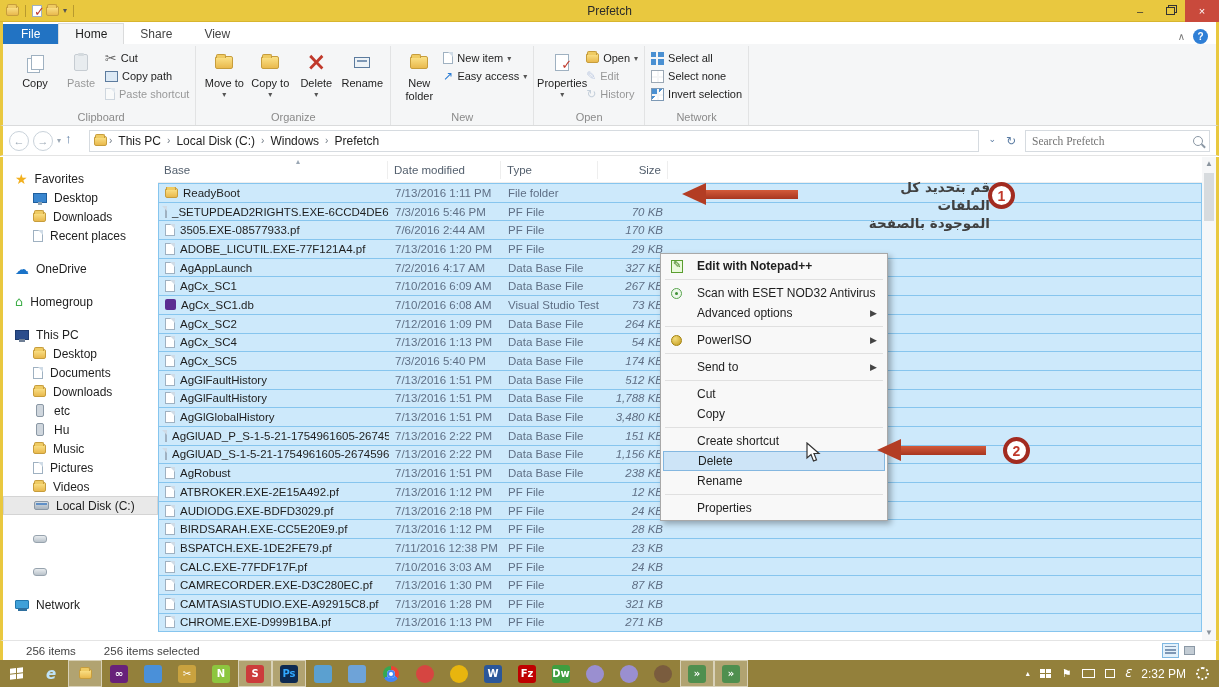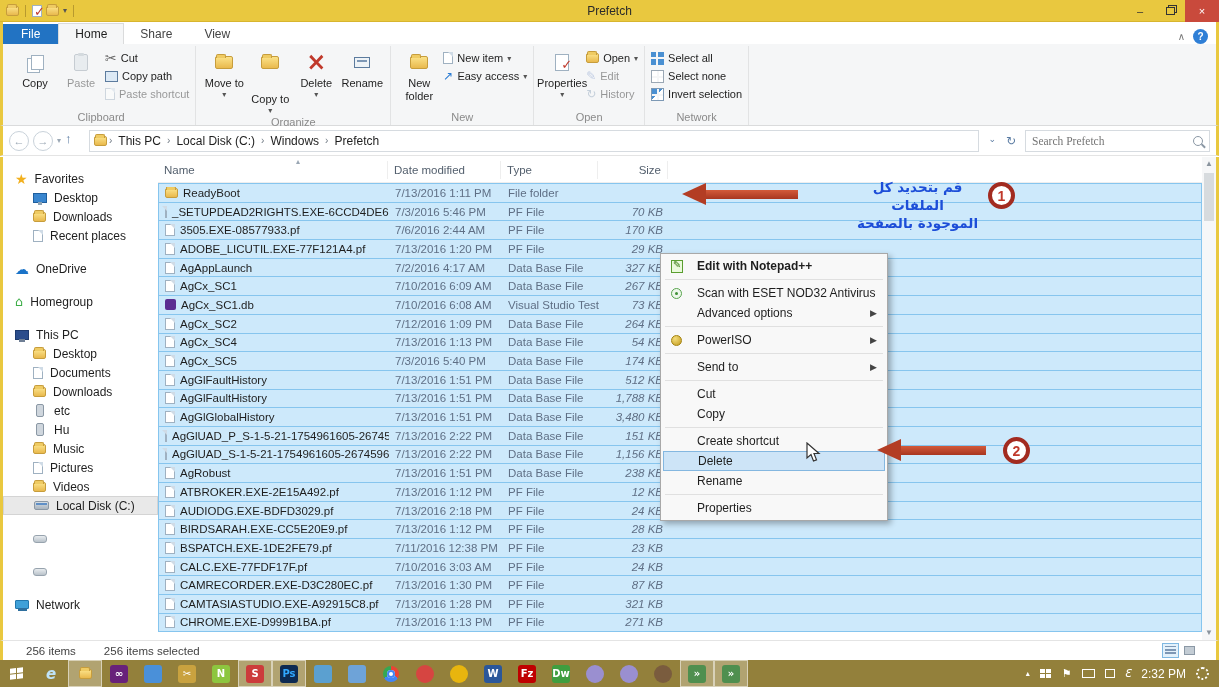--- a/index.html
+++ b/index.html
@@ -142,21 +142,21 @@
   .mi.hot { background:#cde4f7; border:1px solid #84b7e0; height:20px; }
   .msep { height:1px; background:#e0e0e0; margin:3px 2px; }
 
   
   .overlay { position:absolute; inset:0; pointer-events:none; z-index:40; }
   .arrow { position:absolute; height:9px; background:linear-gradient(#d35a3a,#a83620); }
   .arrow::before { content:""; position:absolute; left:-24px; top:-7px; border-style:solid; border-width:11px 24px 11px 0;
     border-color:transparent #b33d24 transparent transparent; }
   .stepnum { position:absolute; width:27px; height:27px; border:4px solid #a22b20; border-radius:50%; background:#fff;
     color:#c0392b; font-weight:bold; font-size:14px; display:flex; align-items:center; justify-content:center; }
-  .arnote { position:absolute; direction:rtl; text-align:center; color:#1d4ed8; font-weight:bold; font-size:13.5px; line-height:1.35;
+  .arnote { position:absolute; direction:rtl; text-align:right; color:#404040; font-weight:bold; font-size:13.5px; line-height:1.35;
     font-family:"DejaVu Sans",sans-serif; }
   .cursor { position:absolute; z-index:50; }
 
   
   .statusbar { position:absolute; left:0; right:0; bottom:27px; height:20px; background:#fff; border-top:1px solid #e4e4e4;
     border-left:3px solid #e9c83f; border-right:3px solid #e9c83f; display:flex; align-items:center; font-size:11.5px; color:#444; }
   .statusbar .s1 { margin-left:23px; } .statusbar .s2 { margin-left:28px; }
   .viewbtns { margin-left:auto; display:flex; gap:2px; margin-right:18px; }
   .vbtn { width:17px; height:15px; border:1px solid transparent; display:flex; align-items:center; justify-content:center; }
   .vbtn.active { border-color:#7fb8e2; background:#e3f1fb; }
@@ -258,21 +258,21 @@
             <span class="bicon">
               <span class="ico ic-folder"></span>
             </span>
             <span style="white-space: normal;">Move to</span>
             <span class="drop">▾</span>
           </button>
           <button class="rbig">
             <span class="bicon">
               <span class="ico ic-folder"></span>
             </span>
-            <span style="white-space: normal; margin-top: 16px;">Copy to</span>
+            <span style="white-space: normal;">Copy to</span>
             <span class="drop">▾</span>
           </button>
           <button class="rbig">
             <span class="bicon">
               <span class="ico tico" style="color: rgb(192, 57, 43); font-size: 24px; font-weight: bold;">×</span>
             </span>
             <span style="white-space: normal;">Delete</span>
             <span class="drop">▾</span>
           </button>
           <button class="rbig">
@@ -456,21 +456,21 @@
           <span></span>
         </div>
         <div class="srow gap">
           <span class="ico ic-net"></span>
           <span>Network</span>
         </div>
       </div>
     <div class="filepane">
       <div class="fhead" id="fhead">
         <span class="sortmark">▴</span>
-      <div class="hc c-name">Name</div>
+      <div class="hc c-name">Base</div>
           <div class="hc c-date">Date modified</div>
           <div class="hc c-type">Type</div>
           <div class="hc c-size">Size</div>
         </div>
       <div id="frows">
           <div class="frow sel">
             <div class="fc c-name">
               <span class="ico ic-folder sm"></span>
               <span>ReadyBoot</span>
             </div>

